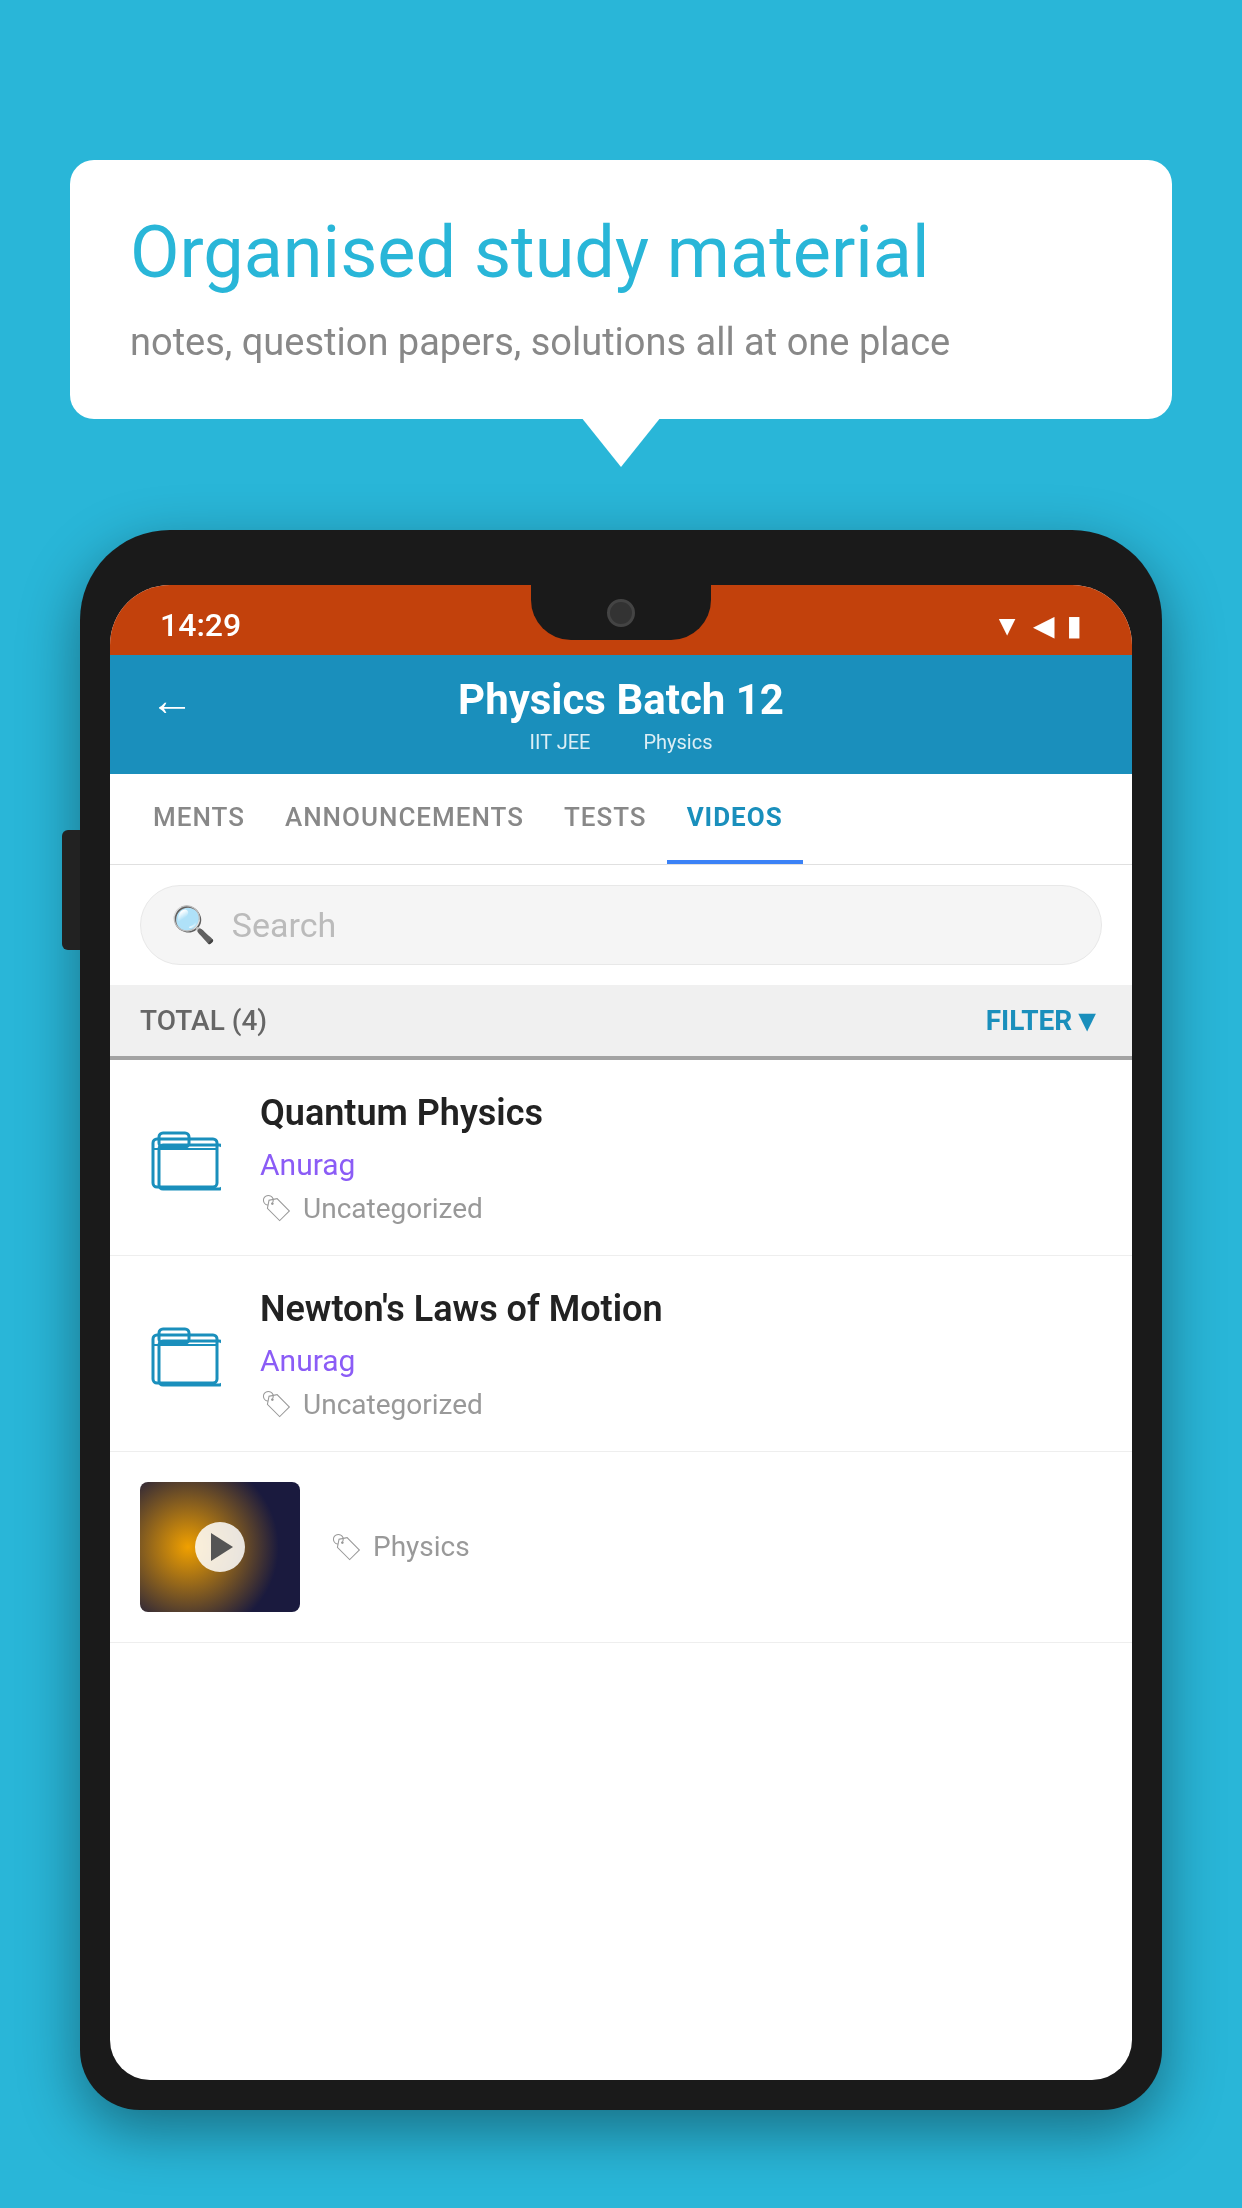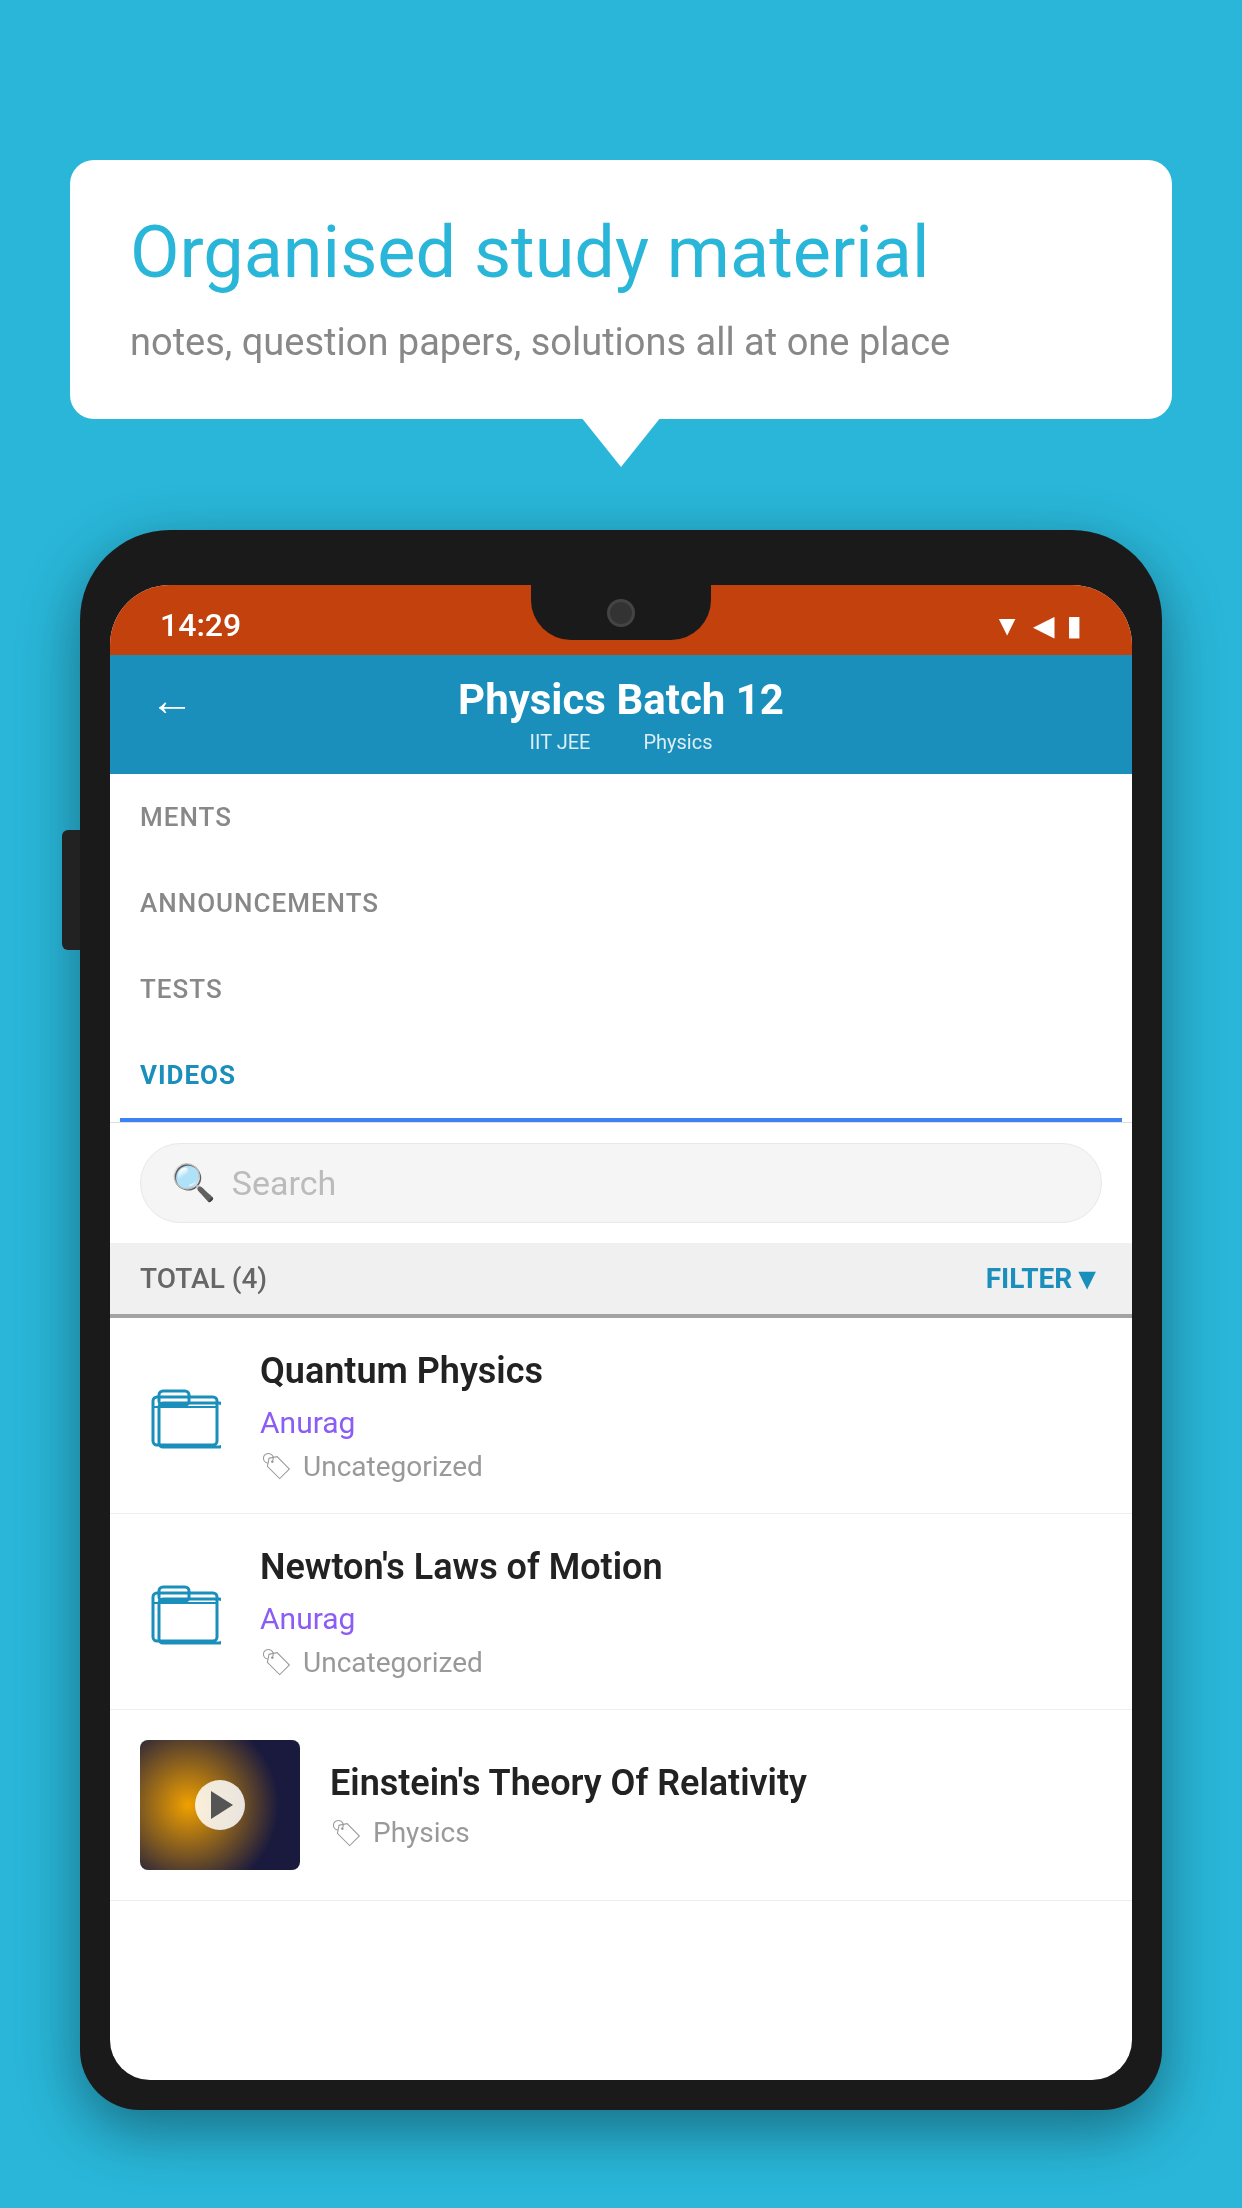--- a/index.html
+++ b/index.html
@@ -172,22 +172,21 @@
     }
     .header-subtitle span {
       margin: 0 12px;
     }
 
     
     .tabs {
       background: white;
       display: flex;
       border-bottom: 1px solid #e0e0e0;
-      padding: 0 10px;
-      flex-direction: column;
+      padding: 0 23px;
     }
     .tab {
       padding: 28px 20px;
       font-size: 26px;
       color: #888;
       font-weight: 500;
       letter-spacing: 1px;
       text-transform: uppercase;
       cursor: pointer;
       white-space: nowrap;
@@ -440,21 +439,20 @@
 
         <div class="video-item">
           <div class="video-item-thumbnail">
             <div class="thumbnail-bg">
               <div class="play-btn">
                 <div class="play-triangle"></div>
               </div>
             </div>
           </div>
           <div class="video-info">
-            <div class="video-title">Einstein's Theory Of Relativity</div>
             <div class="video-tag">
               <span class="tag-icon">🏷</span>
               <span>Physics</span>
             </div>
           </div>
         </div>
 
       </div>
 
     </div>

